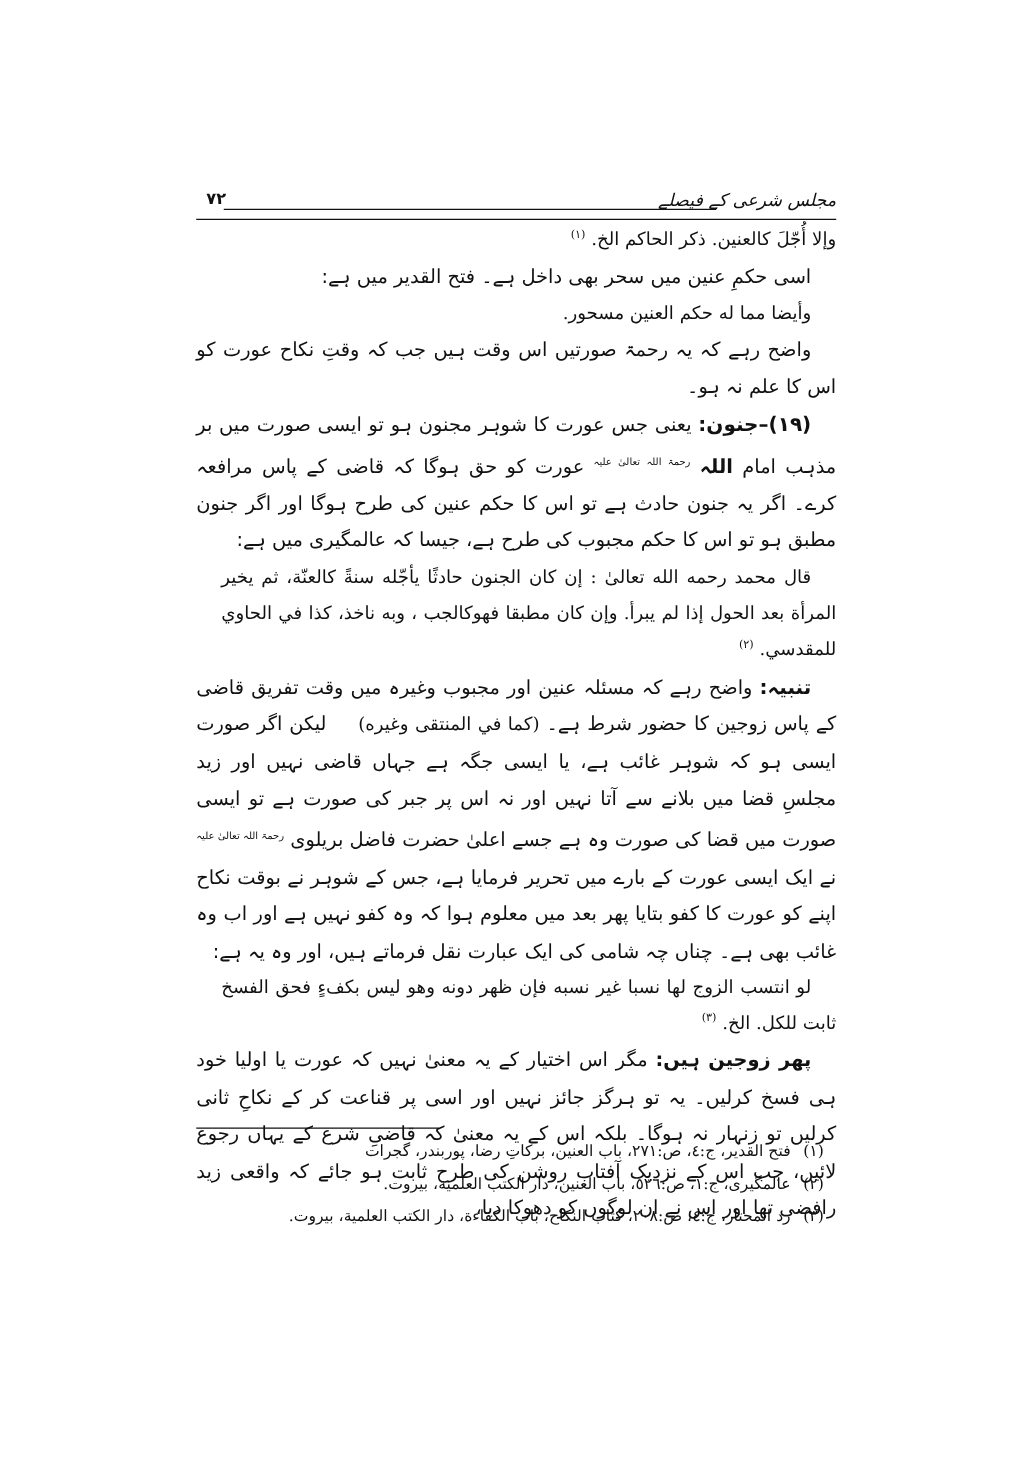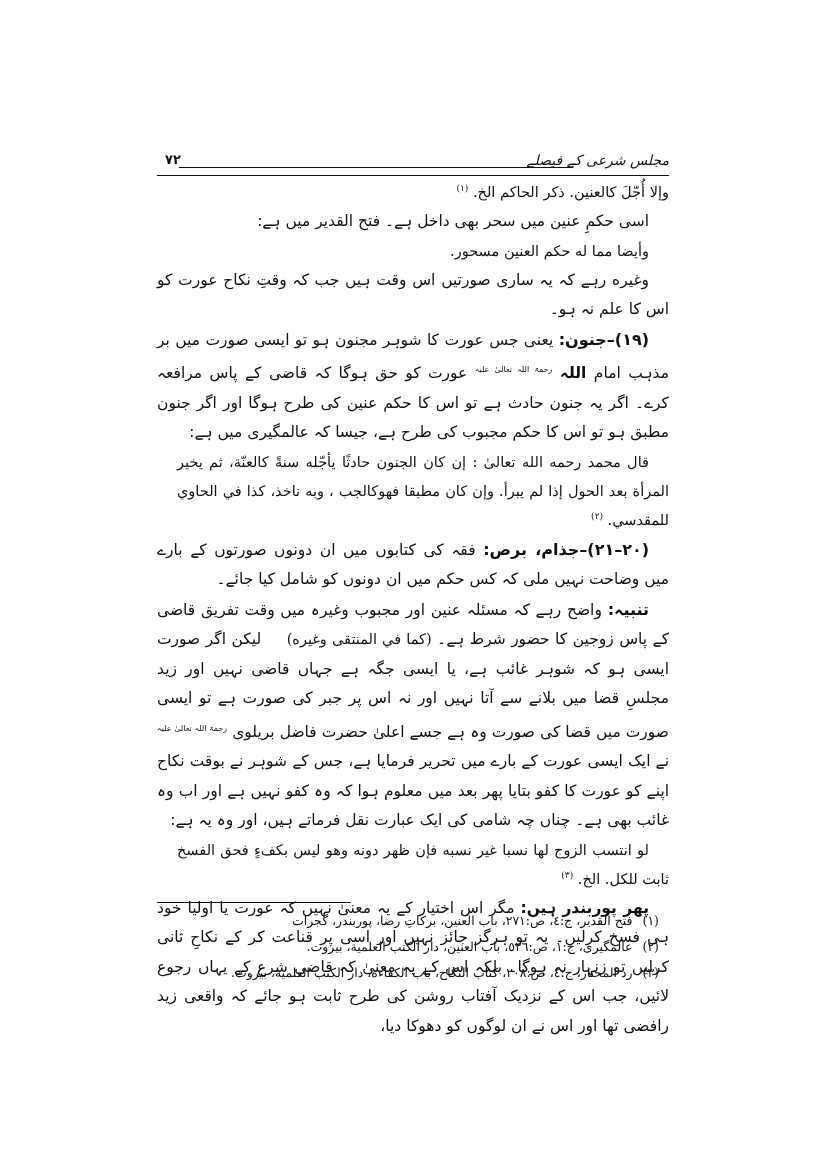--- a/index.html
+++ b/index.html
@@ -132,56 +132,52 @@
 
   <p class="para arabic">
     <span>وإلا أُجّلَ كالعنين. ذكر الحاكم الخ.</span>
     <sup class="fn">(۱)</sup>
   </p>
 
   <p class="para indent urdu">اسی حکمِ عنین میں سحر بھی داخل ہے۔ فتح القدیر میں ہے:</p>
 
   <p class="para indent arabic">وأيضا مما له حكم العنين مسحور.</p>
 
-  <p class="para indent urdu">وغيره رہے کہ یہ ساری صورتیں اس وقت ہیں جب کہ وقتِ نکاح عورت کو اس کا علم نہ ہو۔</p>
+  <p class="para indent urdu">واضح رہے کہ یہ رحمۃ صورتیں اس وقت ہیں جب کہ وقتِ نکاح عورت کو اس کا علم نہ ہو۔</p>
 
   <p class="para indent urdu">
     <span class="heading-num">(۱۹)–جنون:</span>
     <span>یعنی جس عورت کا شوہر مجنون ہو تو ایسی صورت میں بر مذہب امام</span>
     <span class="bold">اللہ</span>
     <span class="honorific">رحمۃ اللہ تعالیٰ علیہ</span>
     <span>عورت کو حق ہوگا کہ قاضی کے پاس مرافعہ کرے۔ اگر یہ جنون حادث ہے تو اس کا حکم عنین کی طرح ہوگا اور اگر جنون مطبق ہو تو اس کا حکم مجبوب کی طرح ہے، جیسا کہ عالمگیری میں ہے:</span>
   </p>
 
   <p class="para indent arabic">
     <span>قال محمد رحمه الله تعالىٰ : إن كان الجنون حادثًا يأجّله سنةً كالعنّة، ثم يخير المرأة بعد الحول إذا لم يبرأ. وإن كان مطبقا فهوكالجب ، وبه ناخذ، كذا في الحاوي للمقدسي.</span>
     <sup class="fn">(۲)</sup>
   </p>
 
-  <p class="para indent urdu">
-    <span class="heading-num">(۲۰–۲۱)–جذام، برص:</span>
-    <span>فقہ کی کتابوں میں ان دونوں صورتوں کے بارے میں وضاحت نہیں ملی کہ کس حکم میں ان دونوں کو شامل کیا جائے۔</span>
-  </p>
 
   <p class="para indent urdu">
     <span class="heading-num">تنبیہ:</span>
     <span>واضح رہے کہ مسئلہ عنین اور مجبوب وغیرہ میں وقت تفریق قاضی کے پاس زوجین کا حضور شرط ہے۔</span>
     <span class="arabic">(كما في المنتقى وغيره)</span>
     <span>لیکن اگر صورت ایسی ہو کہ شوہر غائب ہے، یا ایسی جگہ ہے جہاں قاضی نہیں اور زید مجلسِ قضا میں بلانے سے آتا نہیں اور نہ اس پر جبر کی صورت ہے تو ایسی صورت میں قضا کی صورت وہ ہے جسے اعلیٰ حضرت فاضل بریلوی</span>
     <span class="honorific">رحمۃ اللہ تعالیٰ علیہ</span>
     <span>نے ایک ایسی عورت کے بارے میں تحریر فرمایا ہے، جس کے شوہر نے بوقت نکاح اپنے کو عورت کا کفو بتایا پھر بعد میں معلوم ہوا کہ وہ کفو نہیں ہے اور اب وہ غائب بھی ہے۔ چناں چہ شامی کی ایک عبارت نقل فرماتے ہیں، اور وہ یہ ہے:</span>
   </p>
 
   <p class="para indent arabic">
     <span>لو انتسب الزوج لها نسبا غير نسبه فإن ظهر دونه وهو ليس بكفءٍ فحق الفسخ ثابت للكل. الخ.</span>
     <sup class="fn">(۳)</sup>
   </p>
 
   <p class="para indent urdu">
-    <span class="bold">پھر پوربندر ہیں:</span>
+    <span class="bold">پھر زوجین ہیں:</span>
     <span>مگر اس اختیار کے یہ معنیٰ نہیں کہ عورت یا اولیا خود ہی فسخ کرلیں۔ یہ تو ہرگز جائز نہیں اور اسی پر قناعت کر کے نکاحِ ثانی کرلیں تو زنہار نہ ہوگا۔ بلکہ اس کے یہ معنیٰ کہ قاضیِ شرع کے یہاں رجوع لائیں، جب اس کے نزدیک آفتاب روشن کی طرح ثابت ہو جائے کہ واقعی زید رافضی تھا اور اس نے ان لوگوں کو دھوکا دیا،</span>
   </p>
 </div>
 
 <div class="footnote-rule"></div>
 
 <div class="footnotes">
   <p class="footnote">
     <span class="fn-num">(۱)</span>
     <span>فتح القدير، ج:٤، ص:٢٧١، باب العنين، برکاتِ رضا، پوربندر، گجرات</span>

